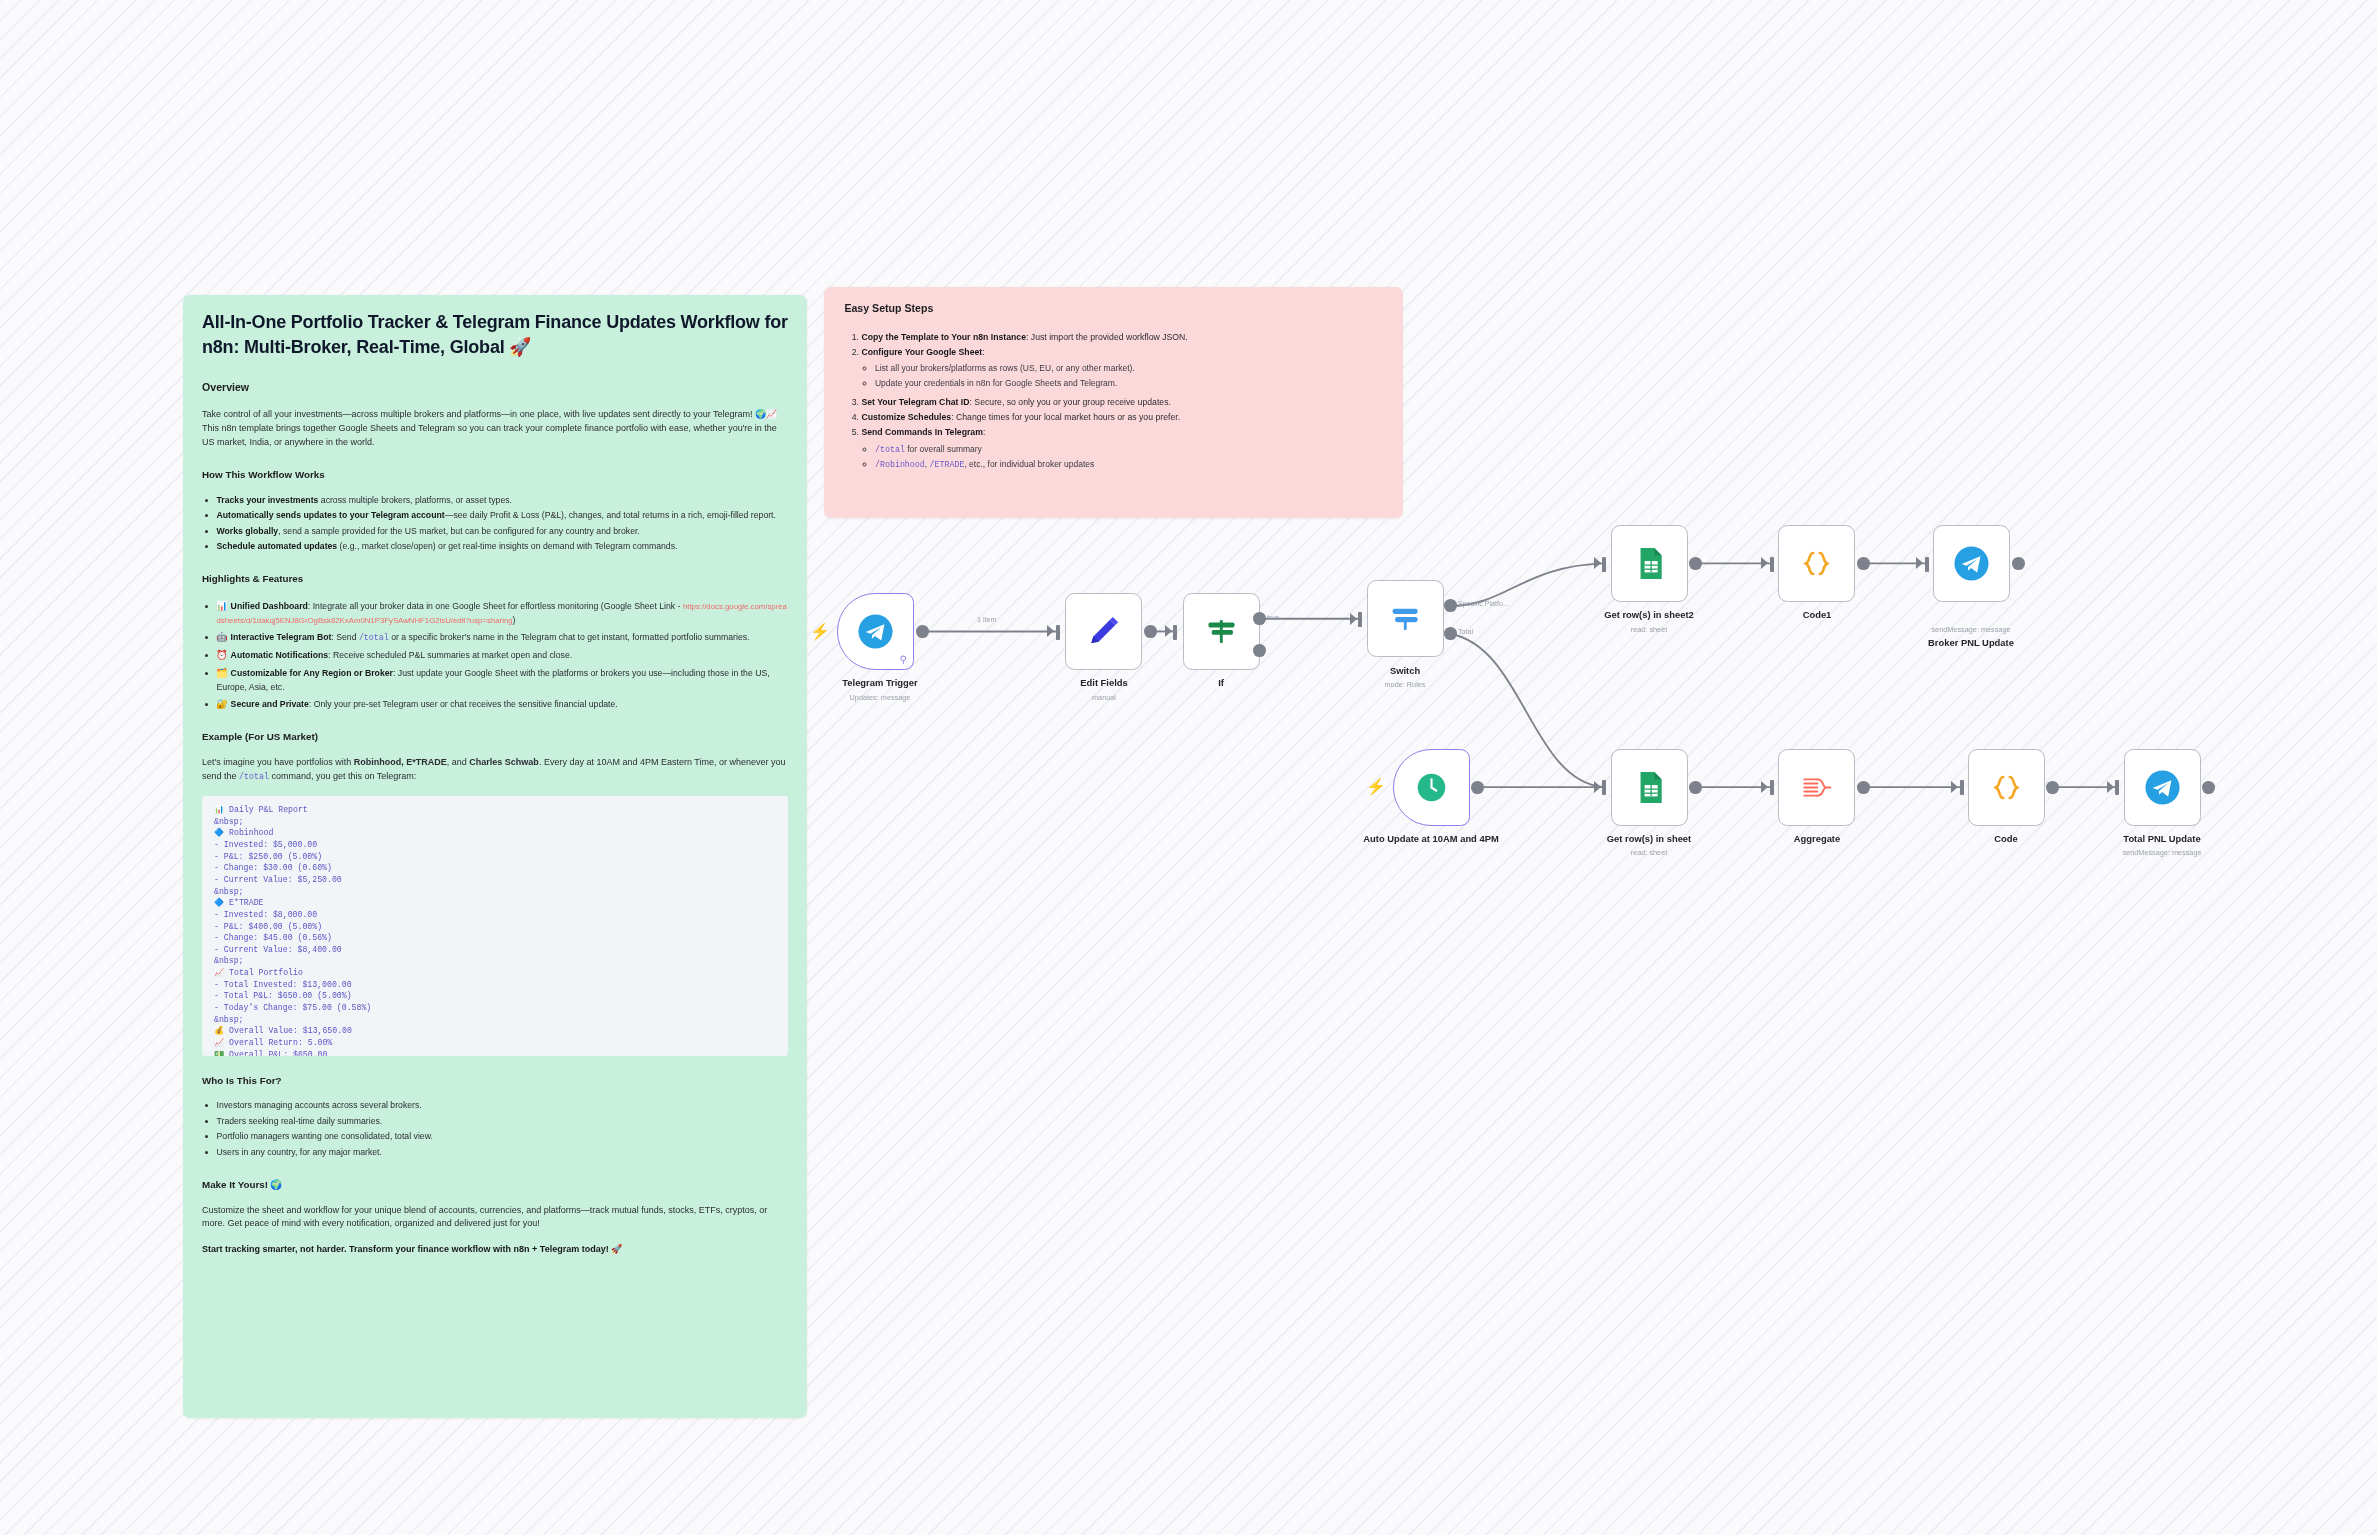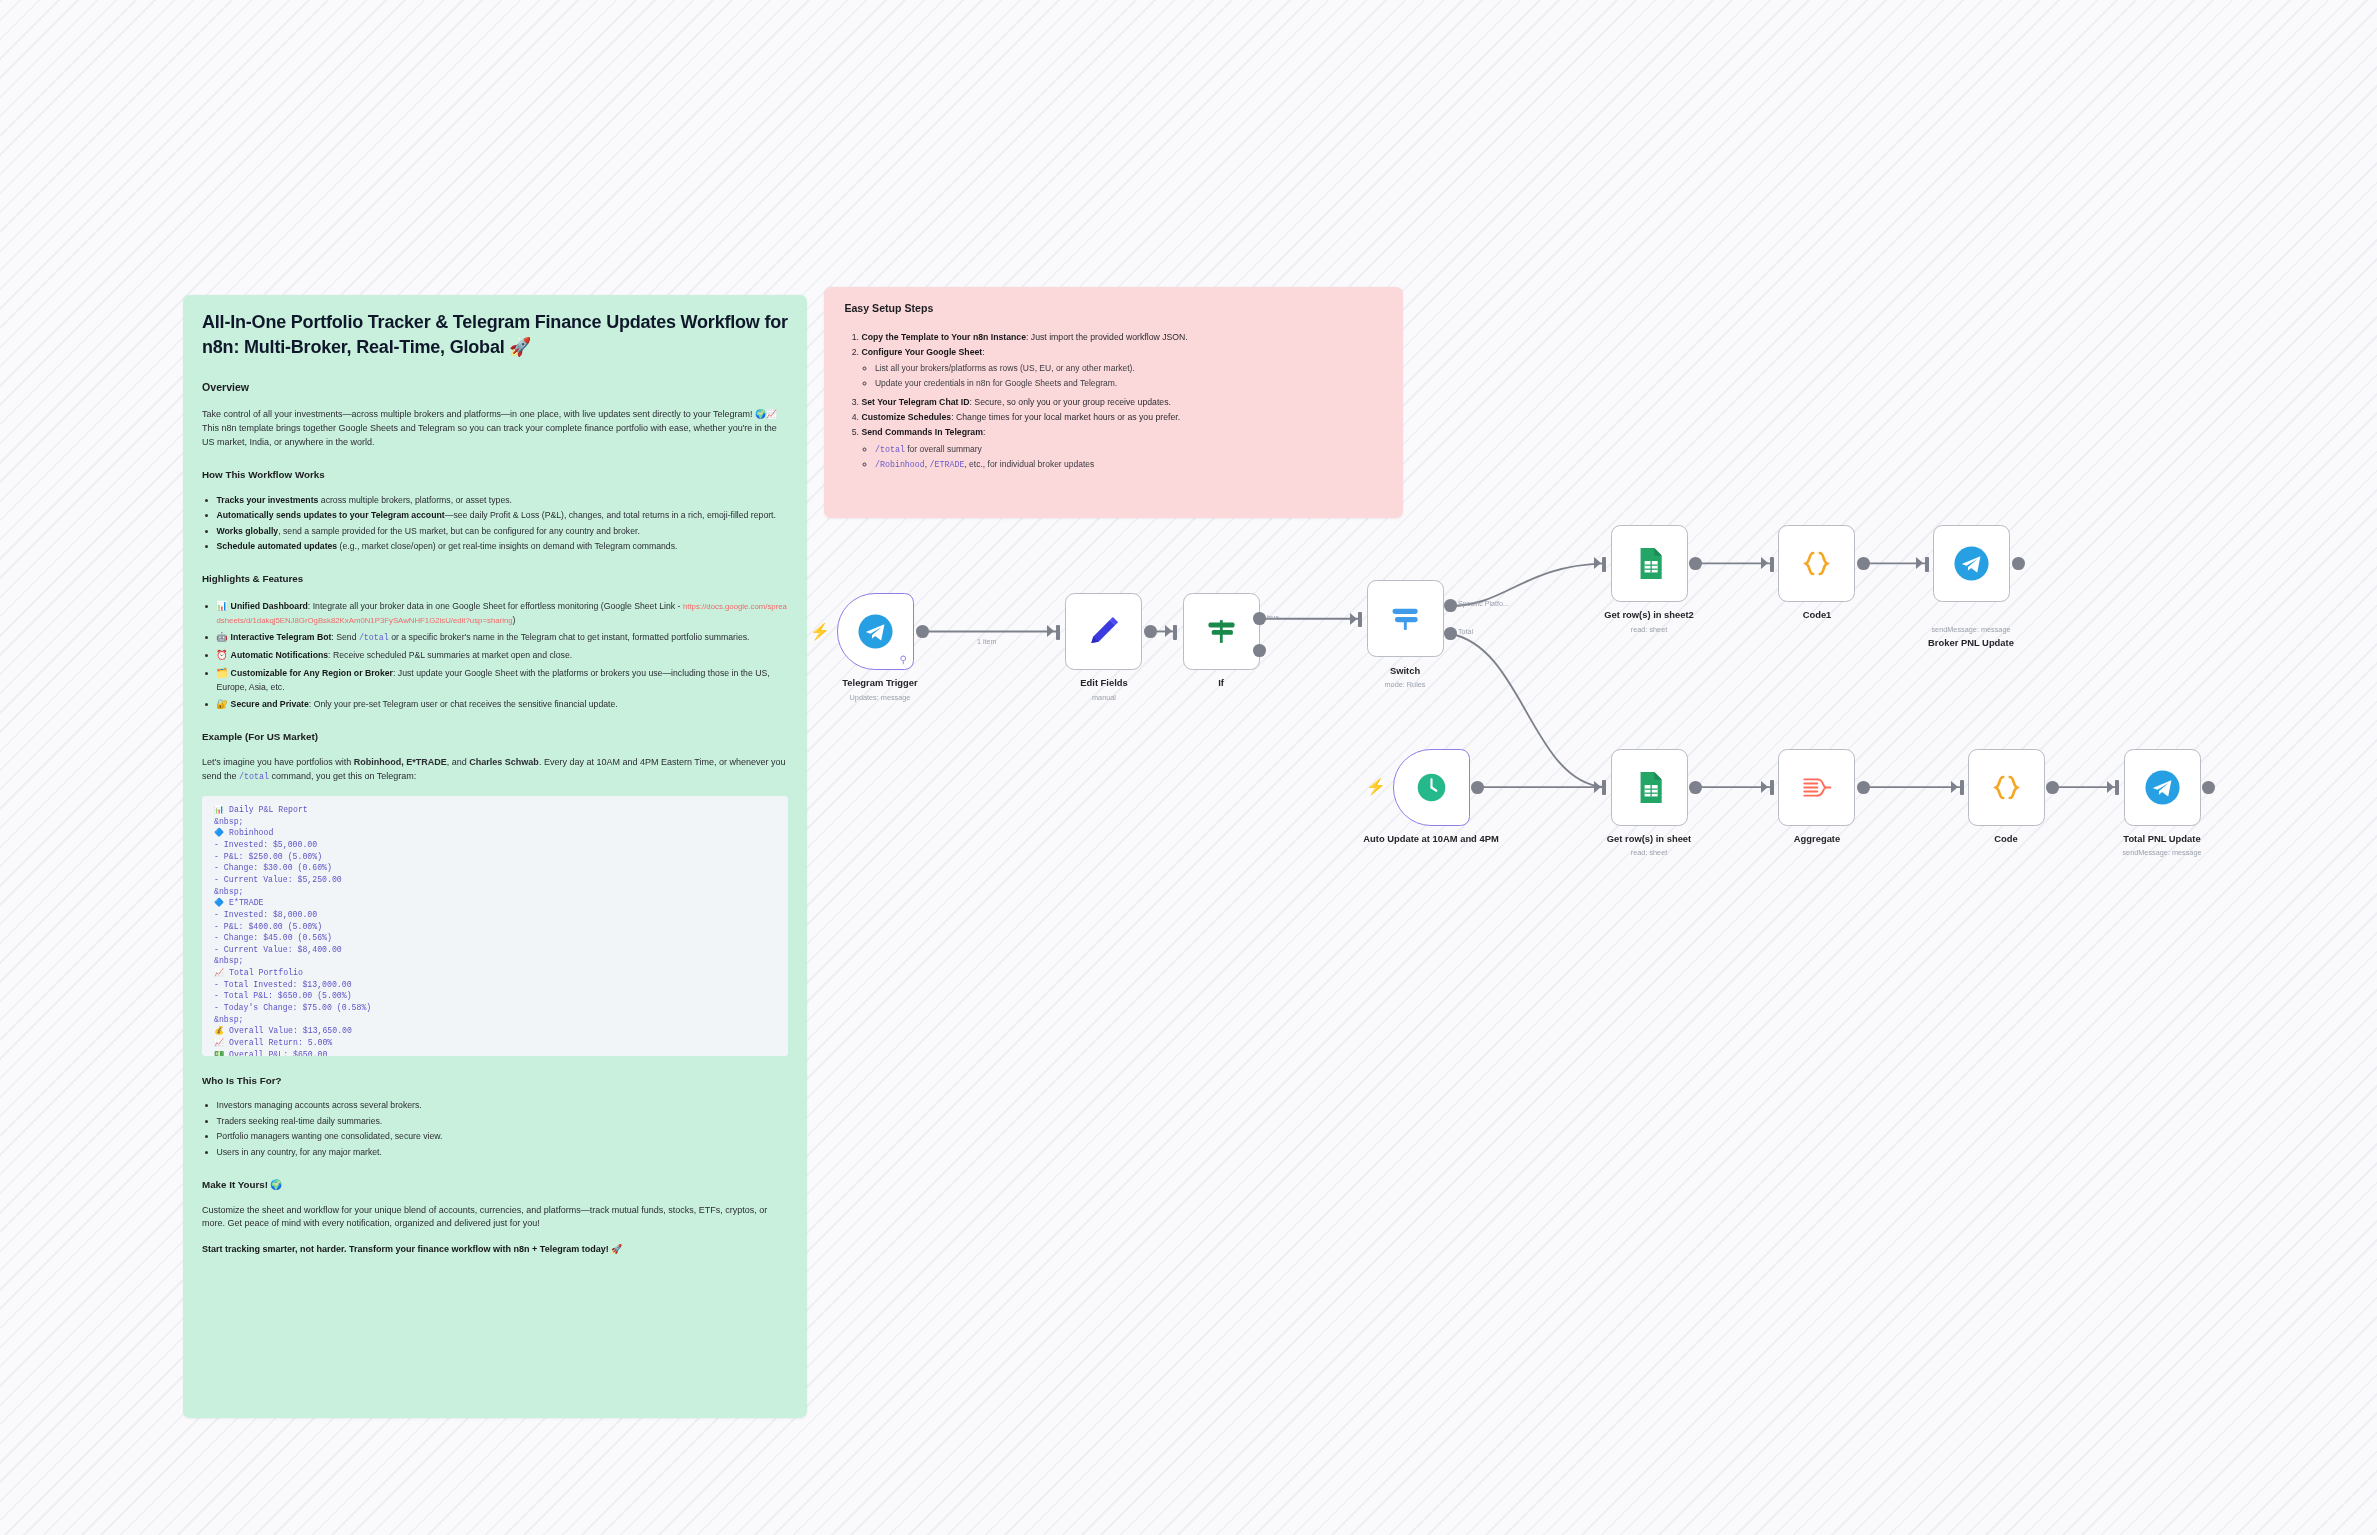--- a/index.html
+++ b/index.html
@@ -211,21 +211,21 @@
 - Total P&amp;L: $650.00 (5.00%)
 - Today's Change: $75.00 (0.58%)
 &amp;nbsp;
 💰 Overall Value: $13,650.00
 📈 Overall Return: 5.00%
 💵 Overall P&amp;L: $650.00</div>
   <div class="note-h3">Who Is This For?</div>
   <ul class="note-ul">
     <li>Investors managing accounts across several brokers.</li>
     <li>Traders seeking real-time daily summaries.</li>
-    <li>Portfolio managers wanting one consolidated, secure view.</li>
+    <li>Portfolio managers wanting one consolidated, total view.</li>
     <li>Users in any country, for any major market.</li>
   </ul>
   <div class="note-h3">Make It Yours! 🌍</div>
   <div class="note-p">Customize the sheet and workflow for your unique blend of accounts, currencies, and platforms—track mutual funds, stocks, ETFs, cryptos, or more. Get peace of mind with every notification, organized and delivered just for you!</div>
   <div class="note-p" style="font-weight:bold;color:#16161a;">Start tracking smarter, not harder. Transform your finance workflow with n8n + Telegram today! 🚀</div>
 </div>
 
 <div class="sticky pink">
   <div class="note-h2">Easy Setup Steps</div>
   <ol class="note-ol">
@@ -253,21 +253,21 @@
     <circle cx="24" cy="24" r="21" fill="#27a0e3"></circle>
     <path d="M12 24.5 L35 15 L31 35 L23.5 29.5 L19.5 33 L19.8 28.2 L31.5 18.5 L17.8 26.8 Z" fill="#fff"></path>
   </svg>
   <span class="badge">⚲</span>
 </div>
 <div class="node-label" style="left:795px;top:677px;">Telegram Trigger</div>
 <div class="node-sub" style="left:795px;top:693px;">Updates: message</div>
 <div class="dot" style="left:916px;top:625px;"></div>
 <div class="inbar" style="left:1056px;top:625px;"></div>
 <div class="arrow" style="left:1047px;top:625px;"></div>
-<div class="conn-label" style="left:977px;top:638px;">1 item</div>
+<div class="conn-label" style="left:977px;top:616px;">1 item</div>
 
 <div class="node" style="left:1065px;top:593px;">
   <svg class="ic" viewBox="0 0 48 48">
     <path d="M9 38 L11.5 30 L32 9.5 L38.5 16 L18 36.5 Z" fill="#3a3ae0"></path>
     <path d="M32 9.5 L35.5 6 L42 12.5 L38.5 16 Z" fill="#4b4bf0"></path>
     <path d="M9 38 L11.5 30 L18 36.5 Z" fill="#2d2dbf"></path>
   </svg>
 </div>
 <div class="node-label" style="left:1019px;top:677px;">Edit Fields</div>
 <div class="node-sub" style="left:1019px;top:693px;">manual</div>

